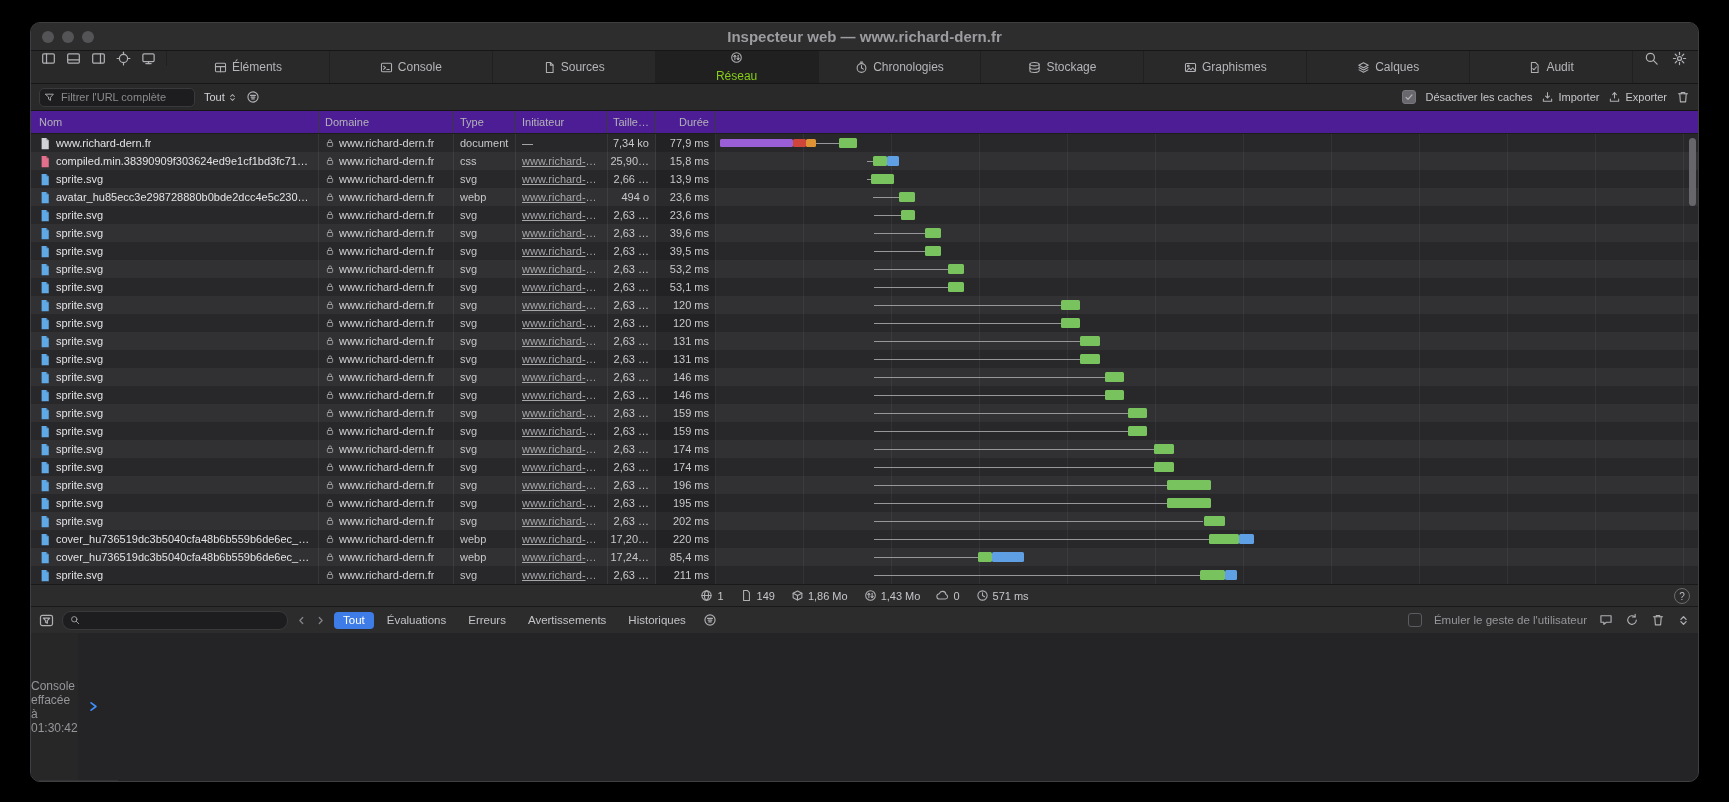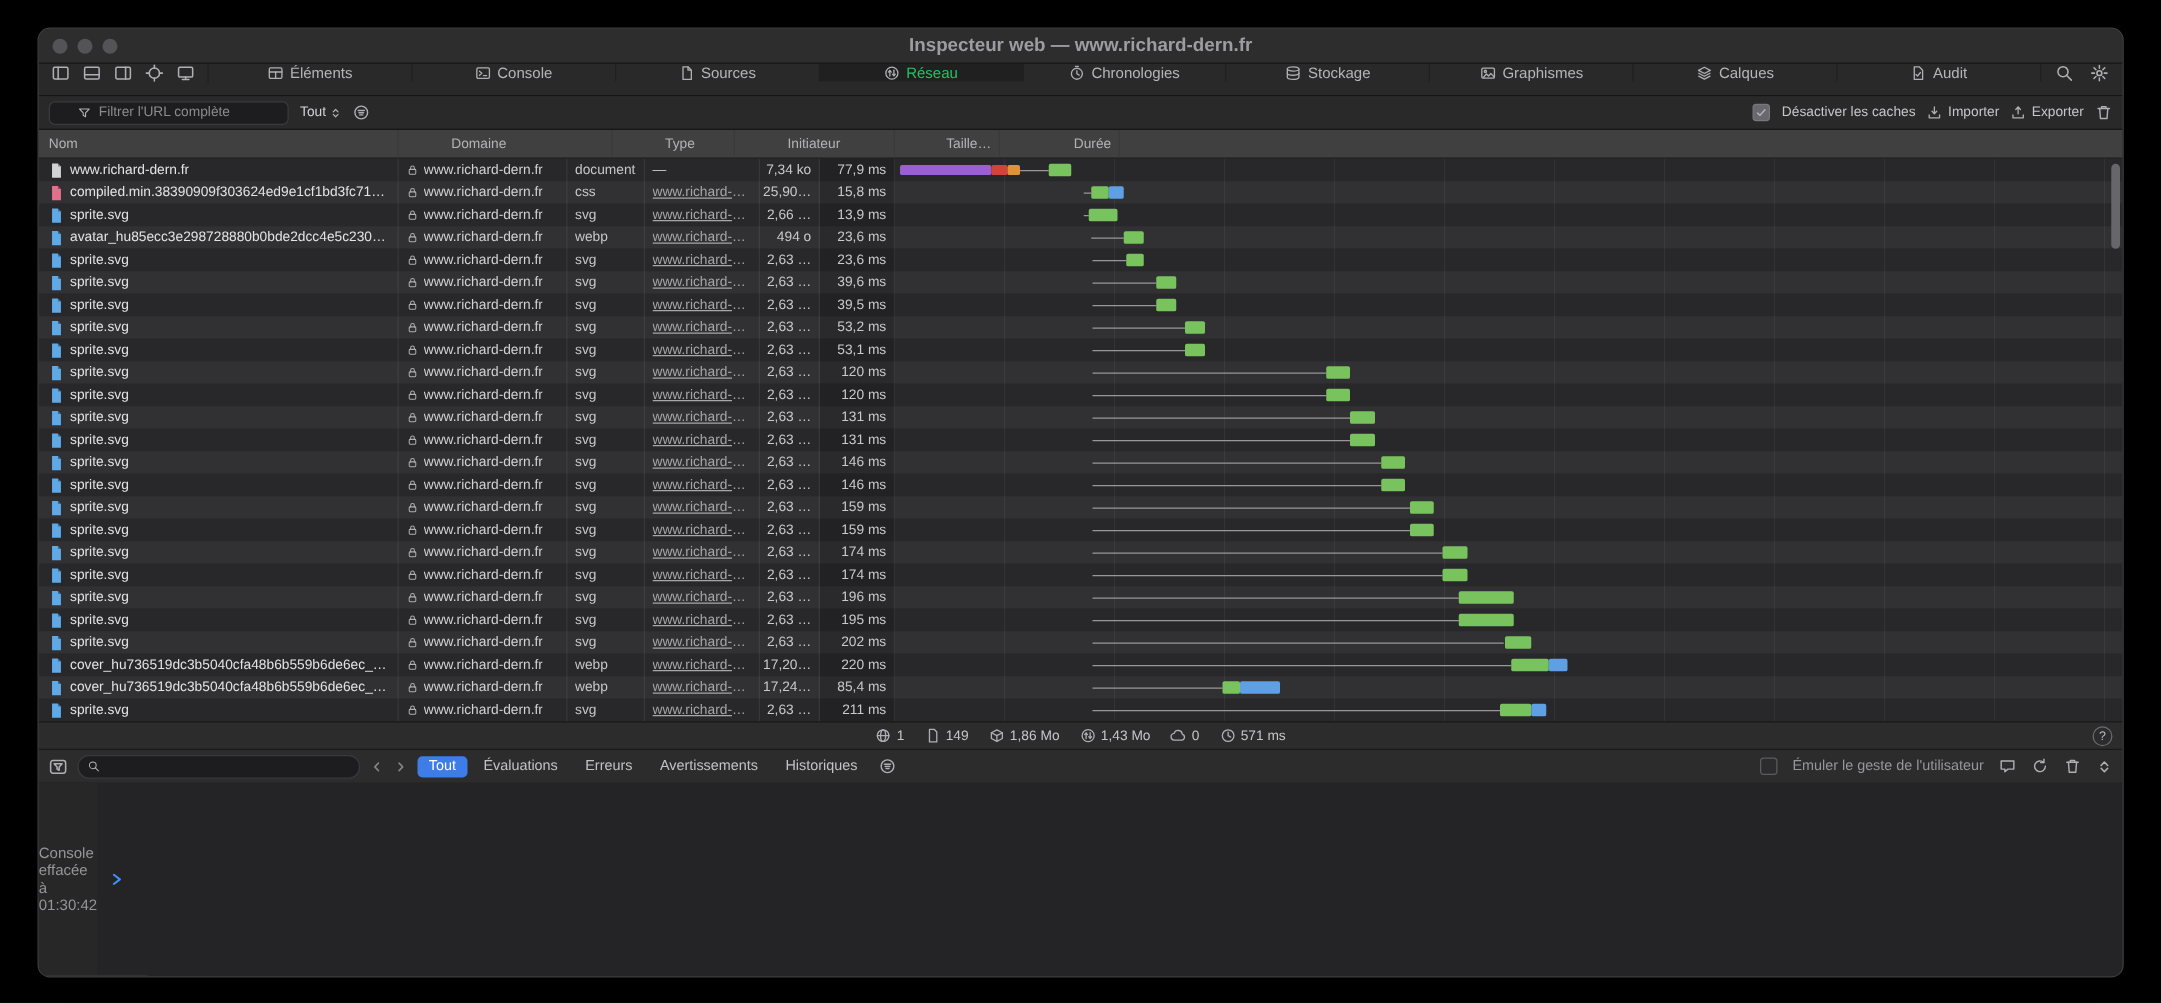--- a/index.html
+++ b/index.html
@@ -12,36 +12,36 @@
   
   .titlebar{flex:0 0 27px;background:#2d2d2e;border-bottom:1px solid #161617;display:flex;align-items:center;position:relative;}
   .traffic{position:absolute;left:11px;display:flex;gap:8px;}
   .traffic span{width:12px;height:12px;border-radius:50%;background:#545456;}
   .win-title{flex:1;text-align:center;font-size:15px;font-weight:bold;color:#9d9da1;}
   
   .tabbar{flex:0 0 25px;background:#29292a;border-bottom:1px solid #161617;display:flex;align-items:flex-start;}
   .side-icons{display:flex;align-items:center;gap:10px;padding:0 10px;border-right:1px solid #202021;}
   .tabs-wrap{flex:1;display:flex;align-items:stretch;}
   .insp-tab{flex:1;display:flex;align-items:center;justify-content:center;gap:5px;font-size:12px;color:#b5b5b9;border-right:1px solid #202021;}
-  .insp-tab.active{background:#202021;color:#22c55e;}
+  .insp-tab.active{background:#202021;color:#84cc16;flex-direction:column;}
   .tab-right{display:flex;align-items:center;gap:13px;padding:0 11px;}
   
   .filterbar{flex:0 0 26px;background:#29292a;border-bottom:1px solid #161617;display:flex;align-items:center;gap:9px;padding:0 8px;font-size:11px;}
-  .filter-field{display:flex;align-items:center;gap:4px;width:146px;height:17px;background:#1d1d1f;border:1px solid #3a3a3c;border-radius:5px;padding:0 22px;}
+  .filter-field{display:flex;align-items:center;gap:4px;width:146px;height:17px;background:#1d1d1f;border:1px solid #3a3a3c;border-radius:5px;padding:0 4px;}
   .filter-field input{flex:1;min-width:0;background:transparent;border:none;outline:none;color:#d0d0d4;font-size:11px;font-family:inherit;}
   input::placeholder{color:#8a8a8f;}
   .scope-dd{display:flex;align-items:center;gap:3px;color:#d3d3d7;}
   .spacer{flex:1;}
   .checkbox{width:12px;height:12px;border-radius:3px;border:1px solid #77777c;background:#68686e;display:inline-flex;align-items:center;justify-content:center;color:#fff;}
   .checkbox.unchecked{background:transparent;border-color:#5b5b60;}
   .bar-btn{display:flex;align-items:center;gap:4px;color:#c6c6ca;}
   .lbl{color:#c6c6ca;}
   .dim-lbl{color:#97979b;}
   
-  .thead{flex:0 0 22px;display:flex;background:#404040;border-bottom:1px solid #1d1d1e;font-size:11px;color:#b3b3b7;align-items:stretch;gap:36px;}
+  .thead{flex:0 0 22px;display:flex;background:#4c1d95;border-bottom:1px solid #1d1d1e;font-size:11px;color:#b3b3b7;align-items:stretch;}
   .hcol,.cell{box-sizing:border-box;display:flex;align-items:center;padding:0 6px;overflow:hidden;white-space:nowrap;}
   .hcol{border-right:1px solid #3a3a3c;}
   .c-name{width:288px;padding-left:8px;}
   .c-domain{width:135px;}
   .c-type{width:62px;}
   .c-init{width:92px;}
   .c-size{width:48px;justify-content:flex-end;}
   .c-dur{width:60px;justify-content:flex-end;}
   .timeline-ruler{flex:1;display:flex;align-items:stretch;font-size:10px;color:#8b8b90;position:relative;}
   .tick{flex:0 0 88px;display:flex;align-items:center;justify-content:flex-end;padding-right:3px;box-sizing:border-box;border-right:1px solid #38383a;}

